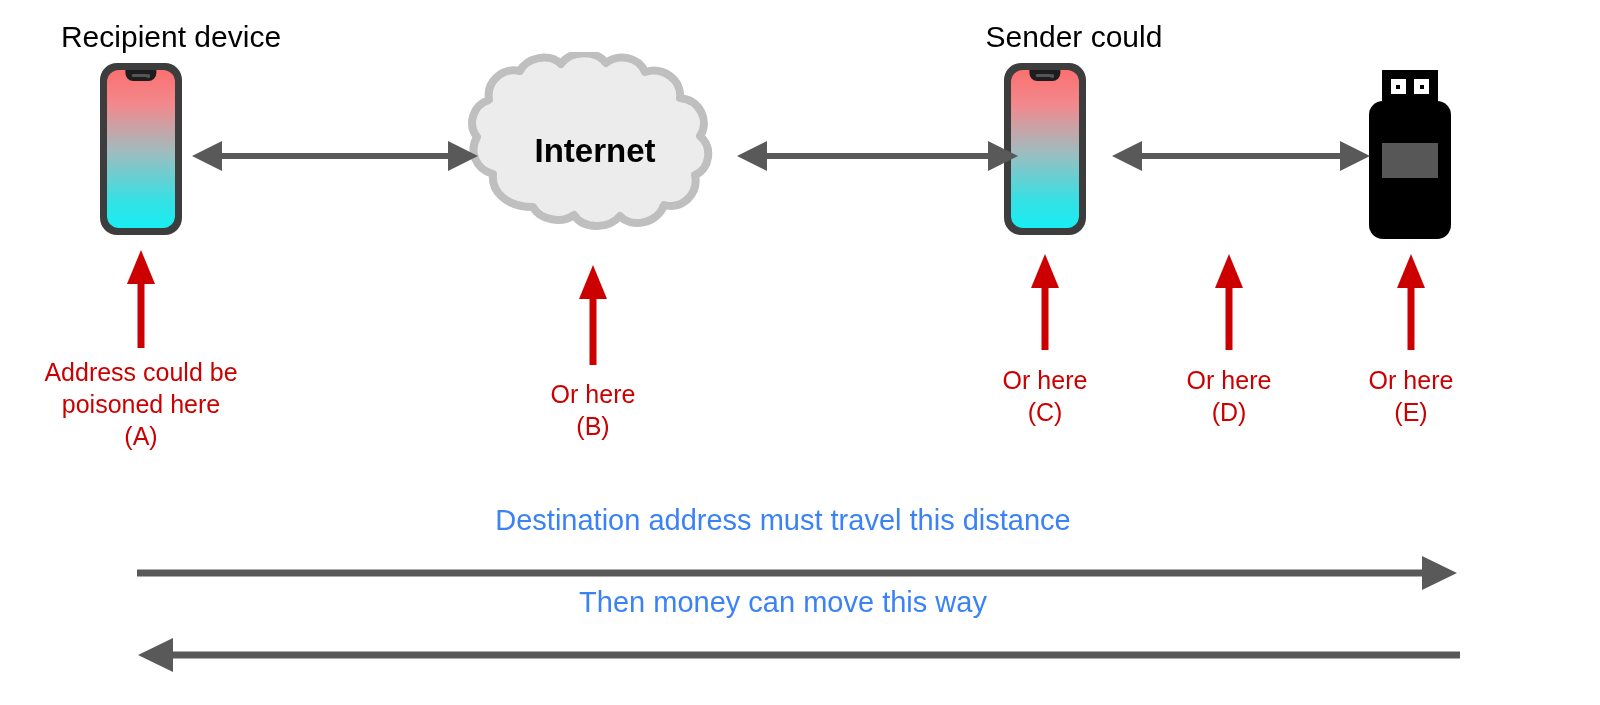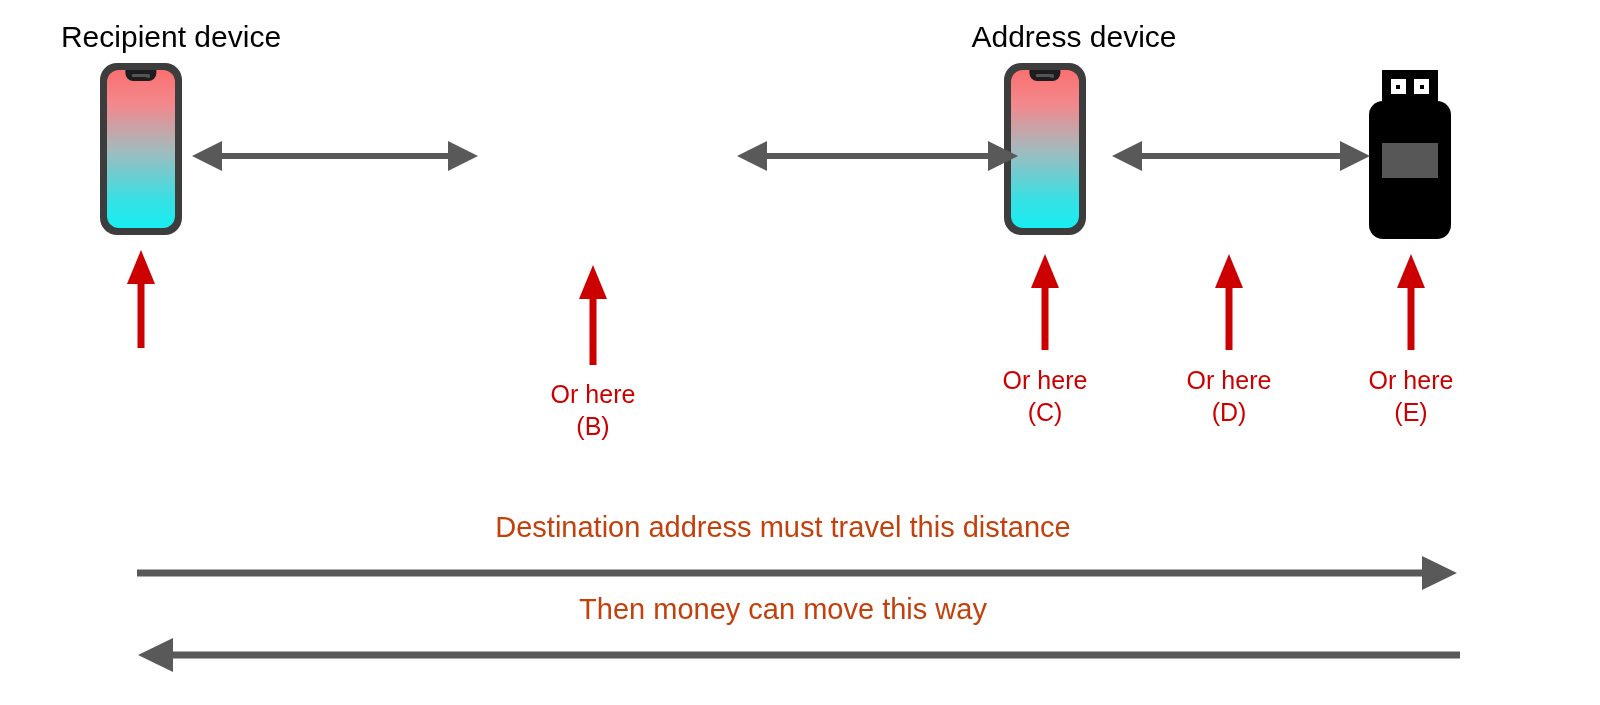--- a/index.html
+++ b/index.html
@@ -130,35 +130,34 @@
     color: #cc0000;
     line-height: 1.28;
     white-space: pre-line;
   }
 
   
   .flow-text {
     position: absolute;
     text-align: center;
     font-size: 29px;
-    color: #c2410c;
+    color: #3b82f6;
     white-space: nowrap;
     line-height: 1;
-    margin-top: 7px;
   }
   svg { display: block; }
 </style>
 </head>
 <body>
 
 <div id="stage">
 
   <div class="device-title" style="left:0px; top:22px; width:282px;">Recipient device</div>
 
-  <div class="device-title" style="left:903px; top:22px; width:282px;">Address device</div>
+  <div class="device-title" style="left:903px; top:22px; width:282px;">Sender could</div>
 
 
   <div class="phone" style="left:100px; top:63px; width:82px; height:172px;">
     <div class="phone-screen">
       <div class="phone-notch"></div>
       <div class="phone-speaker"></div>
       <div class="phone-cam"></div>
     </div>
   </div>
 
@@ -176,20 +175,40 @@
           <i></i>
         </div>
       <div class="hw-usb-pad">
           <i></i>
         </div>
     </div>
     <div class="hw-body" style="left:1369px; top:101px; width:82px; height:138px;"></div>
     <div class="hw-screen" style="left:1382px; top:143px; width:56px; height:35px;"></div>
   </div>
 
+  <div class="cloud-wrap" style="left:455px; top:52px; width:280px; height:185px;">
+    <svg width="280" height="185" viewBox="0 0 280 185">
+      <path d="M78 155
+               C 52 155 36 140 38 122
+               C 20 117 14 99 22 85
+               C 12 72 18 53 34 48
+               C 31 30 47 15 65 19
+               C 72 5 94 1 106 12
+               C 116 -2 141 -2 151 11
+               C 163 1 184 5 190 20
+               C 208 14 227 28 225 46
+               C 245 48 255 69 245 84
+               C 258 95 255 117 240 123
+               C 244 142 227 158 209 153
+               C 203 171 177 177 165 164
+               C 153 178 128 177 119 163
+               C 107 172 85 168 78 155 Z" fill="#ececec" stroke="#bfbfbf" stroke-width="8" stroke-linejoin="round"></path>
+    </svg>
+    <div class="cloud-label" style="top:82px;">Internet</div>
+  </div>
 
   <svg class="abs" style="left:190px; top:133px;" width="290" height="46">
     <line x1="18" y1="23" x2="272" y2="23" stroke="#595959" stroke-width="6"></line>
     <polygon points="2,23 32,8 32,38" fill="#595959"></polygon>
     <polygon points="288,23 258,8 258,38" fill="#595959"></polygon>
   </svg>
 
   <svg class="abs" style="left:735px; top:133px;" width="285" height="46">
     <line x1="18" y1="23" x2="267" y2="23" stroke="#595959" stroke-width="6"></line>
     <polygon points="2,23 32,8 32,38" fill="#595959"></polygon>
@@ -220,20 +239,23 @@
   <svg class="abs" style="left:1210px; top:252px;" width="38" height="98">
     <line x1="19" y1="98" x2="19" y2="30" stroke="#cc0000" stroke-width="7"></line>
     <polygon points="19,2 33,36 5,36" fill="#cc0000"></polygon>
   </svg>
 
   <svg class="abs" style="left:1392px; top:252px;" width="38" height="98">
     <line x1="19" y1="98" x2="19" y2="30" stroke="#cc0000" stroke-width="7"></line>
     <polygon points="19,2 33,36 5,36" fill="#cc0000"></polygon>
   </svg>
 
+  <div class="red-label" style="left:0px; top:356px; width:282px;">Address could be
+poisoned here
+(A)</div>
 
   <div class="red-label" style="left:452px; top:378px; width:282px;">Or here
 (B)</div>
 
   <div class="red-label" style="left:904px; top:364px; width:282px;">Or here
 (C)</div>
 
   <div class="red-label" style="left:1088px; top:364px; width:282px;">Or here
 (D)</div>
 

